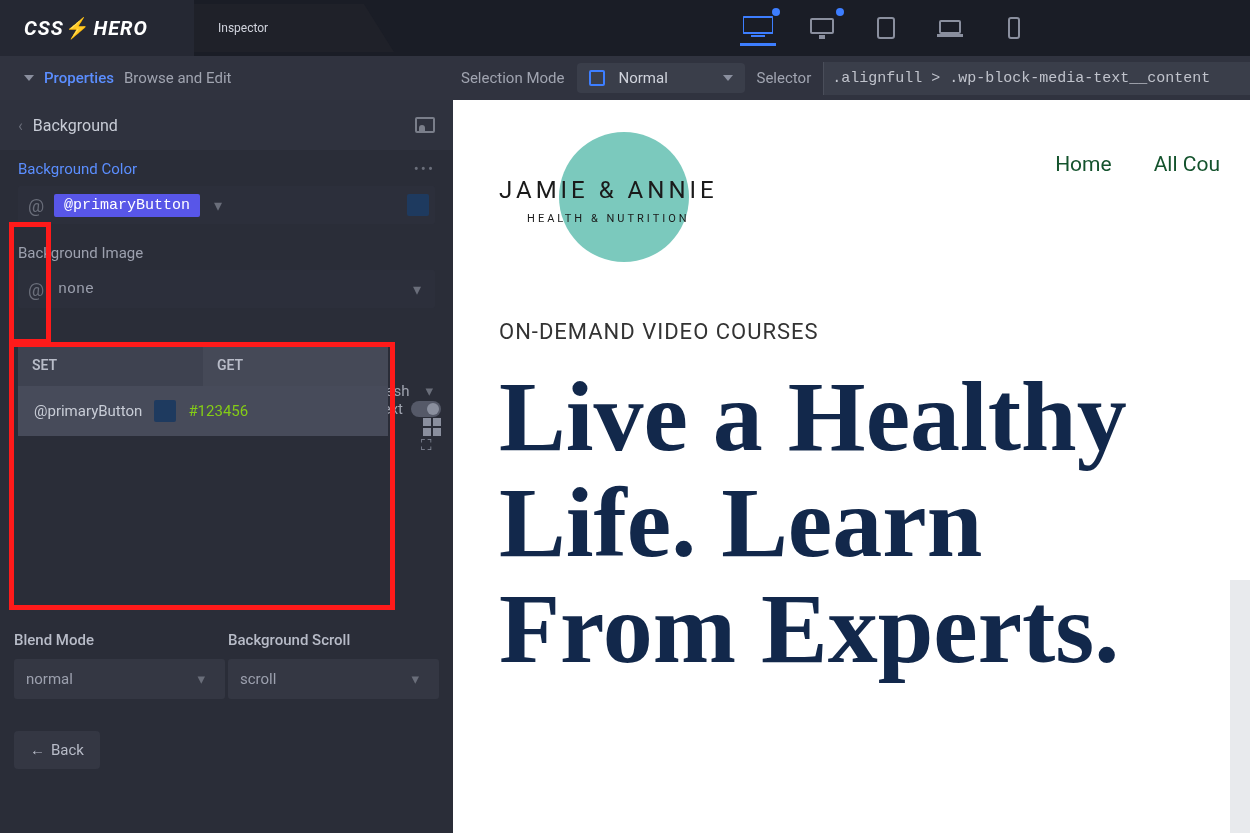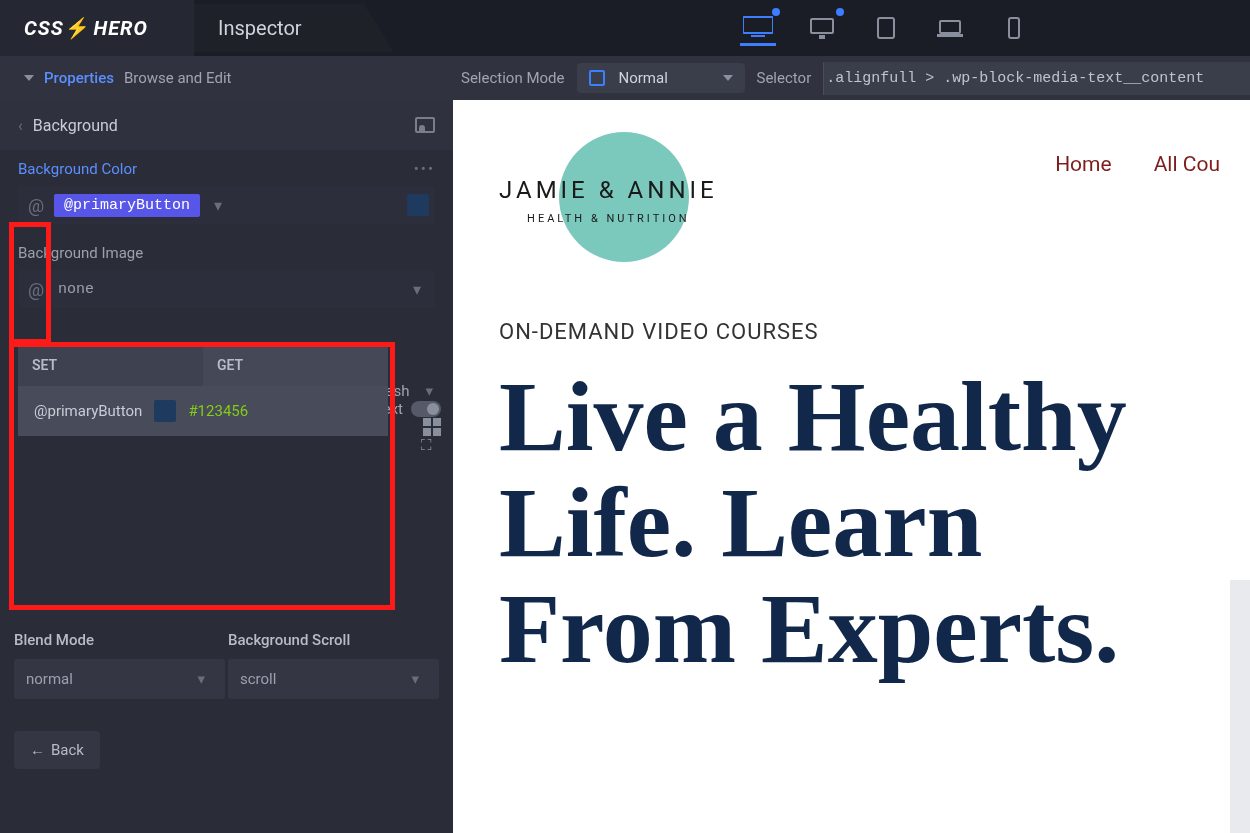--- a/index.html
+++ b/index.html
@@ -1,37 +1,37 @@
 <!DOCTYPE html>
 <html><head>
 <meta charset="utf-8">
 <style>
 *{margin:0;padding:0;box-sizing:border-box;font-family:-apple-system,BlinkMacSystemFont,"Segoe UI",Roboto,sans-serif}
 body{width:1250px;height:833px;background:#1a1d26;color:#b8bcc8;overflow:hidden;position:relative}
 .topbar{height:56px;background:#1a1d26;display:flex;align-items:center;position:relative}
 .logo-tab{width:194px;height:56px;background:#252833;display:flex;align-items:center;padding-left:24px;font-weight:700;font-size:20px;color:#fff;letter-spacing:1px;font-style:italic}
 .logo-tab .bolt{font-style:normal;margin:0 2px}
-.inspector-tab{width:200px;height:48px;background:#1f2129;display:flex;align-items:center;padding-left:24px;font-size:20px;color:#d0d3dc;clip-path:polygon(0 0,85% 0,100% 100%,0 100%)}
+.inspector-tab{width:200px;height:48px;background:#1f2129;display:flex;align-items:center;padding-left:24px;font-size:12px;color:#d0d3dc;clip-path:polygon(0 0,85% 0,100% 100%,0 100%)}
 .device-icons{position:absolute;left:740px;top:0;height:56px;display:flex;align-items:center;gap:28px}
 .device{width:36px;height:36px;display:flex;align-items:center;justify-content:center;position:relative;cursor:pointer}
 .device.active{border-bottom:3px solid #3d7eff;padding-bottom:2px}
 .device .dot{position:absolute;top:-2px;right:-4px;width:8px;height:8px;background:#3d7eff;border-radius:50%}
 .device svg{fill:#8a8f9e}
 .device.active svg{fill:#3d7eff}
 .subbar{height:44px;background:#30333f;display:flex;align-items:center;font-size:15px}
 .subbar-left{width:453px;display:flex;align-items:center;padding-left:24px;gap:10px}
 .triangle{width:0;height:0;border-left:5px solid transparent;border-right:5px solid transparent;border-top:6px solid #8a8f9e}
 .prop-link{color:#5b8eff;font-weight:500}
 .browse{color:#a0a4b0}
 .subbar-right{flex:1;display:flex;align-items:center;gap:12px;padding-left:8px}
 .sel-label{color:#a0a4b0;font-size:15px}
 .sel-mode{display:flex;align-items:center;gap:8px;background:#3a3e4a;padding:6px 12px;border-radius:4px;min-width:168px;justify-content:space-between}
 .sel-mode .brackets{width:16px;height:16px;border:2px solid #3d7eff;border-radius:2px;position:relative}
 .sel-value{color:#d0d3dc;flex:1;margin-left:6px}
-.selector-box{flex:1;background:#3a3e4a;padding:8px 2px;font-family:"Courier New",monospace;font-size:15px;color:#c0c3cc;border-left:1px solid #4a4e5a}
+.selector-box{flex:1;background:#3a3e4a;padding:8px 8px;font-family:"Courier New",monospace;font-size:15px;color:#c0c3cc;border-left:1px solid #4a4e5a}
 .main{display:flex;height:733px}
 .sidebar{width:453px;background:#2a2d38;position:relative}
 .section-head{height:50px;display:flex;align-items:center;padding:0 18px;font-size:16px;color:#c8ccd6;background:#2f323e;justify-content:space-between}
 .section-head .arrow-left{color:#6a6e7a;margin-right:10px}
 .img-icon{width:20px;height:16px;border:2px solid #7a7e8a;border-radius:2px;position:relative}
 .img-icon::after{content:"";position:absolute;bottom:0;left:2px;width:6px;height:6px;background:#7a7e8a;border-radius:50% 50% 0 0}
 .prop-row{padding:10px 18px}
 .prop-label{font-size:15px;color:#9ca0ae;margin-bottom:8px;display:flex;align-items:center;justify-content:space-between}
 .prop-label.active{color:#5b8eff}
 .prop-label .dots{color:#6a6e7a;letter-spacing:2px}
@@ -63,21 +63,21 @@
 .select-group{flex:1}
 .select-label{font-size:15px;color:#b8bcc8;margin-bottom:10px;font-weight:500}
 .select-box{background:#343743;height:40px;display:flex;align-items:center;padding:0 12px;font-family:"Courier New",monospace;font-size:15px;color:#9ca0ae;justify-content:space-between;border-radius:3px}
 .back-btn{background:#343743;padding:10px 16px;border-radius:4px;color:#b8bcc8;font-size:15px;display:inline-flex;align-items:center;gap:6px;cursor:pointer}
 .preview{flex:1;background:#fff;position:relative;padding:40px 46px}
 .brand{display:flex;align-items:center;gap:0;position:relative;height:120px}
 .circle{width:130px;height:130px;background:#7bc9bd;border-radius:50%;position:absolute;left:60px;top:-8px}
 .brand-text{position:relative;z-index:2;font-family:Georgia,serif}
 .brand-name{font-size:24px;letter-spacing:4px;color:#1a1a1a;font-weight:400}
 .brand-sub{font-size:11px;letter-spacing:3px;color:#1a1a1a;margin-top:8px;text-align:center}
-.nav{position:absolute;right:30px;top:52px;display:flex;gap:42px;font-size:21px;color:#7f1d1d}
+.nav{position:absolute;right:30px;top:52px;display:flex;gap:42px;font-size:21px;color:#14532d}
 .hero{margin-top:59px}
 .eyebrow{font-size:22px;color:#333;letter-spacing:1px;margin-bottom:20px}
 .headline{font-family:Georgia,"Times New Roman",serif;font-size:100px;line-height:1.06;color:#12284b;font-weight:700}
 .sidebar-strip{position:absolute;right:0;top:480px;width:20px;height:280px;background:#e8eaed}
 </style>
 </head>
 <body>
 
 <div class="topbar">
   <div class="logo-tab">

